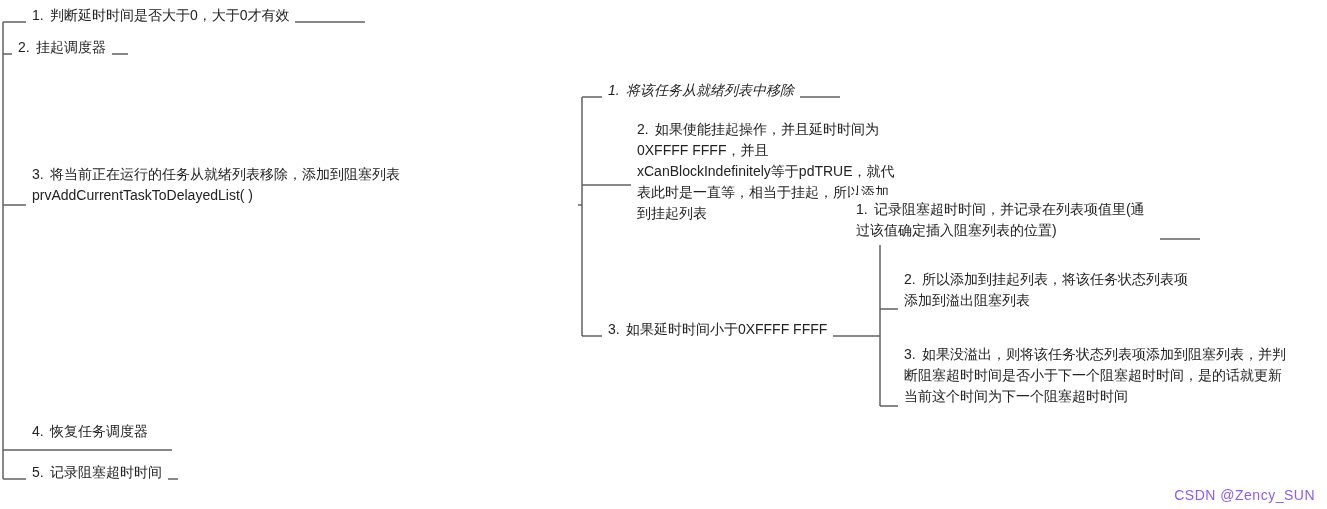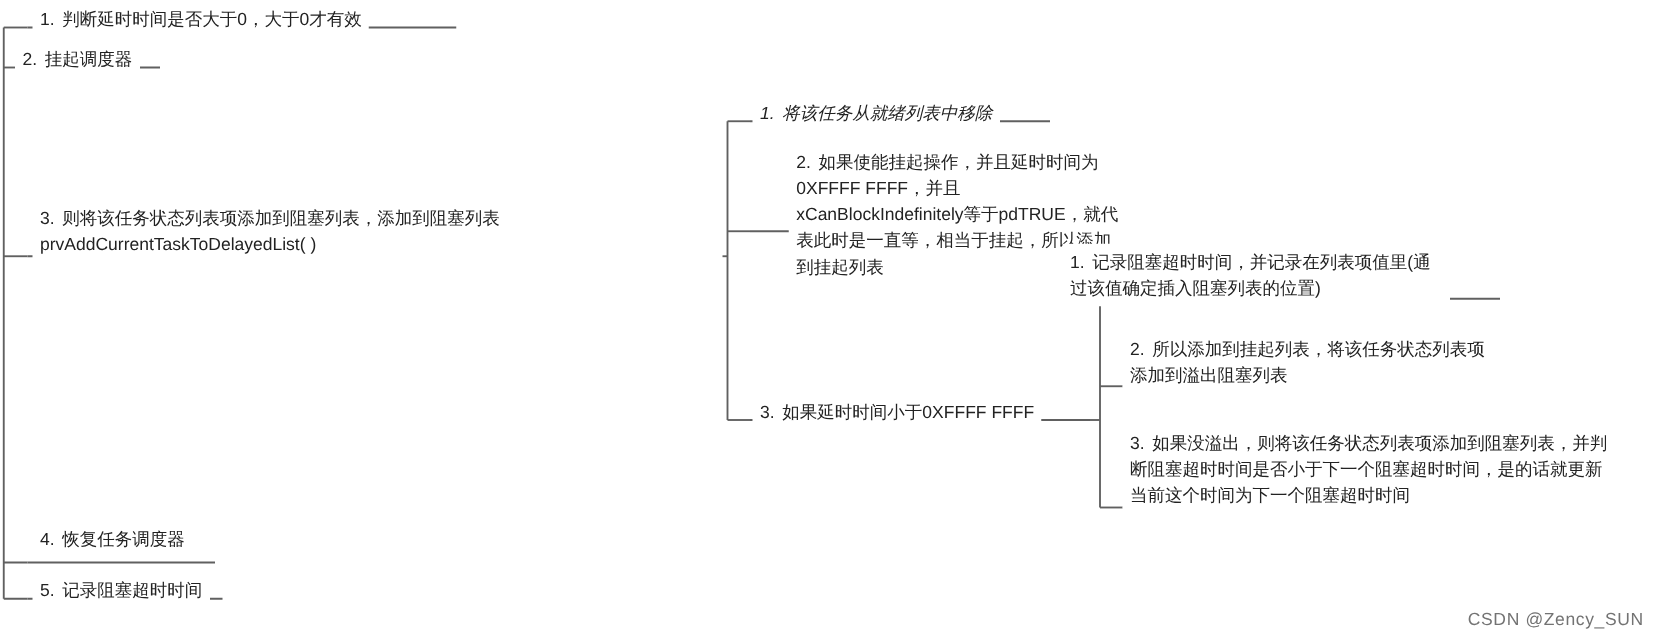--- a/index.html
+++ b/index.html
@@ -27,21 +27,21 @@
     background: #fff;
     padding: 4px 6px;
     line-height: 1.5;
   }
   .nowrap { white-space: nowrap; }
   .num { display:inline-block; min-width:1em; }
   .watermark {
     position: absolute;
     right: 12px;
     bottom: 6px;
-    color: #737373;
+    color: #8b5cf6;
     font-size: 14px;
     font-family: Arial, sans-serif;
     letter-spacing: 0.5px;
   }
 </style>
 </head>
 <body>
 
 <svg class="connectors" viewBox="0 0 1327 509">
   <g stroke="#606060" stroke-width="1.5" fill="none">
@@ -85,21 +85,21 @@
 <div class="node nowrap" style="left:26px; top:1px;">
   <span class="num">1.</span>
   <span>判断延时时间是否大于0，大于0才有效</span>
 </div>
 <div class="node nowrap" style="left:12px; top:33px;">
   <span class="num">2.</span>
   <span>挂起调度器</span>
 </div>
 <div class="node" style="left:26px; top:160px; width:552px;">
   <span class="num">3.</span>
-  <span>则将该任务状态列表项添加到阻塞列表，添加到阻塞列表prvAddCurrentTaskToDelayedList( )</span>
+  <span>将当前正在运行的任务从就绪列表移除，添加到阻塞列表prvAddCurrentTaskToDelayedList( )</span>
 </div>
 <div class="node nowrap" style="left:26px; top:417px;">
   <span class="num">4.</span>
   <span>恢复任务调度器</span>
 </div>
 <div class="node nowrap" style="left:26px; top:458px;">
   <span class="num">5.</span>
   <span>记录阻塞超时时间</span>
 </div>
 

